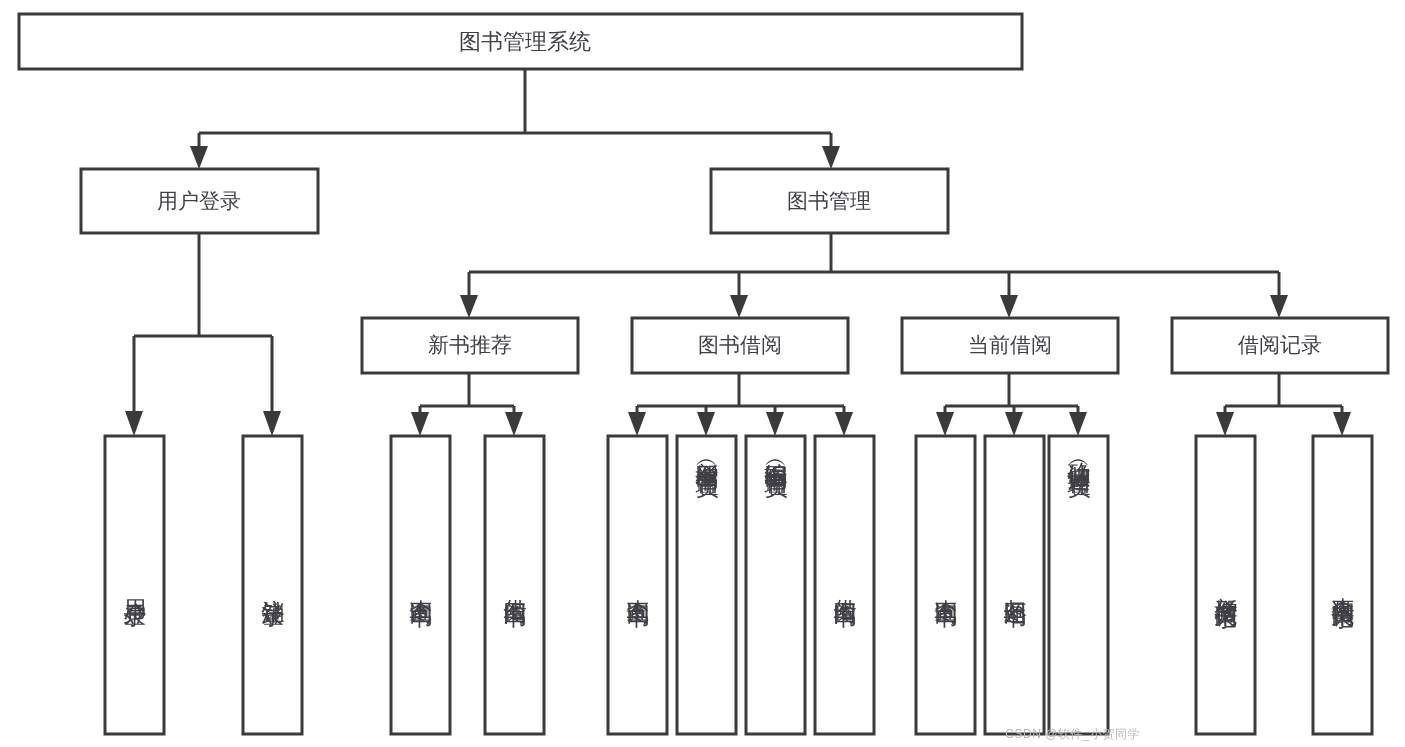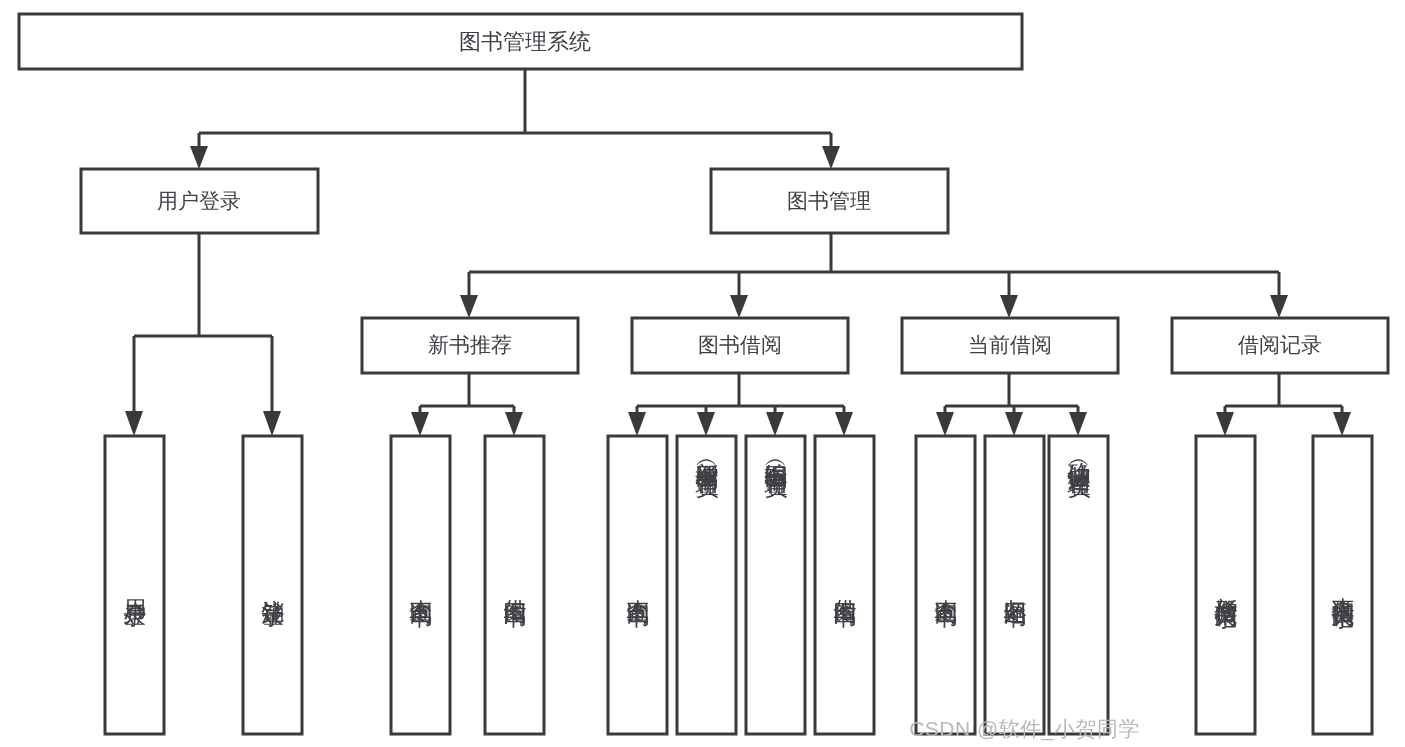--- a/index.html
+++ b/index.html
@@ -66,21 +66,21 @@
     justify-content: center;
     text-align: center;
     white-space: nowrap;
     pointer-events: none;
   }
   .watermark {
     position: absolute;
     right: 8px;
     bottom: 4px;
     font-family: "Liberation Sans", "DejaVu Sans", sans-serif;
-    font-size: 21px;
+    font-size: 12px;
     color: #b8b8bd;
     letter-spacing: 0.5px;
     white-space: nowrap;
   }
 </style>
 </head>
 <body>
 
 <div id="diagram-root">
 

